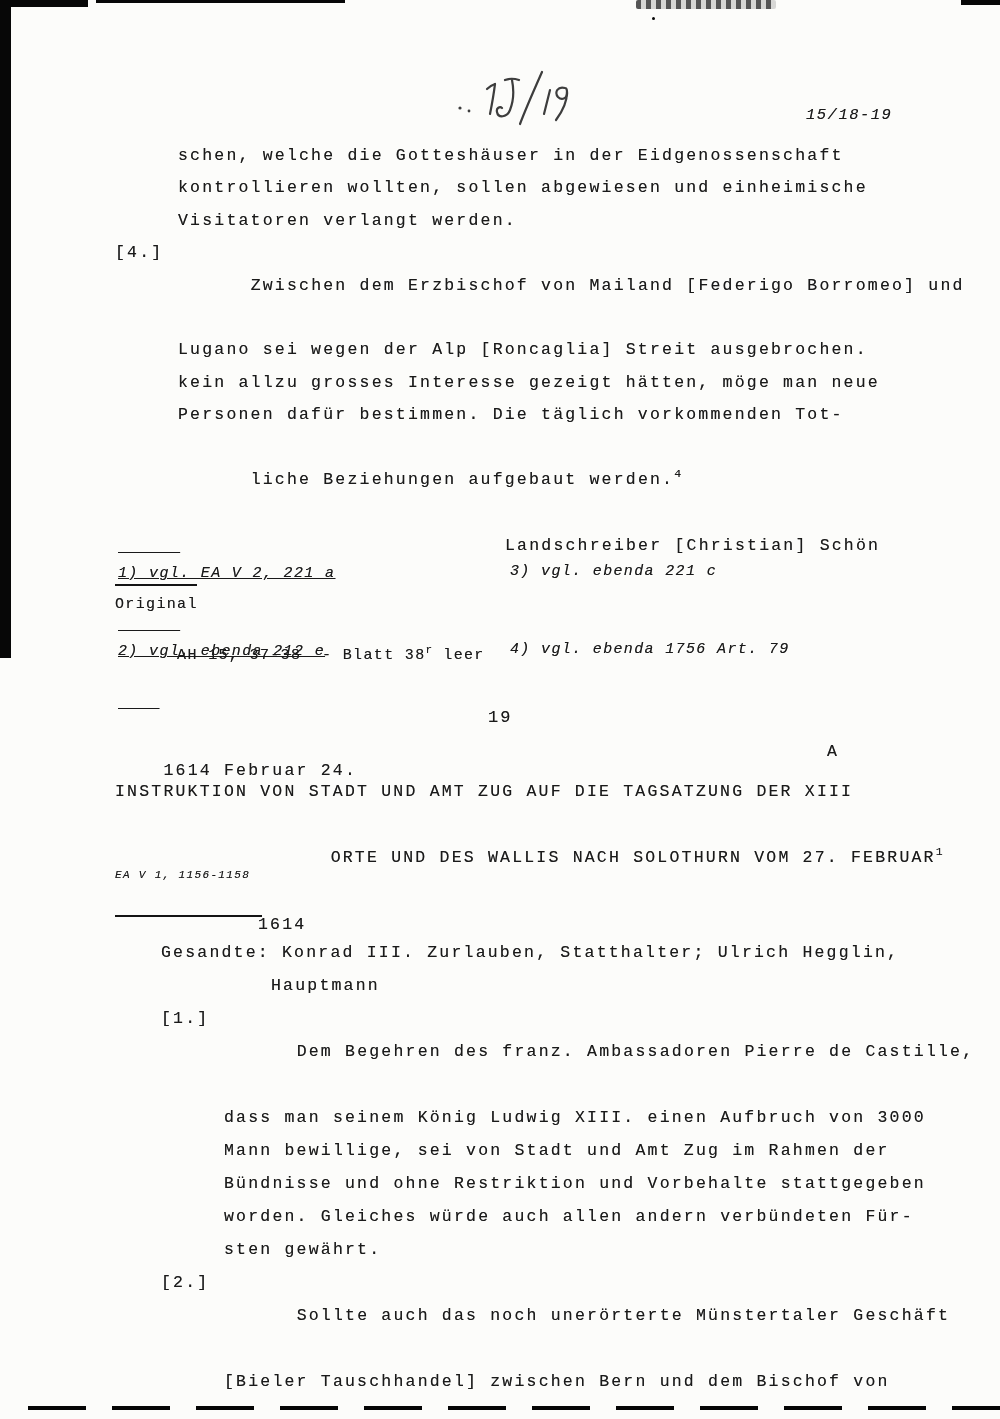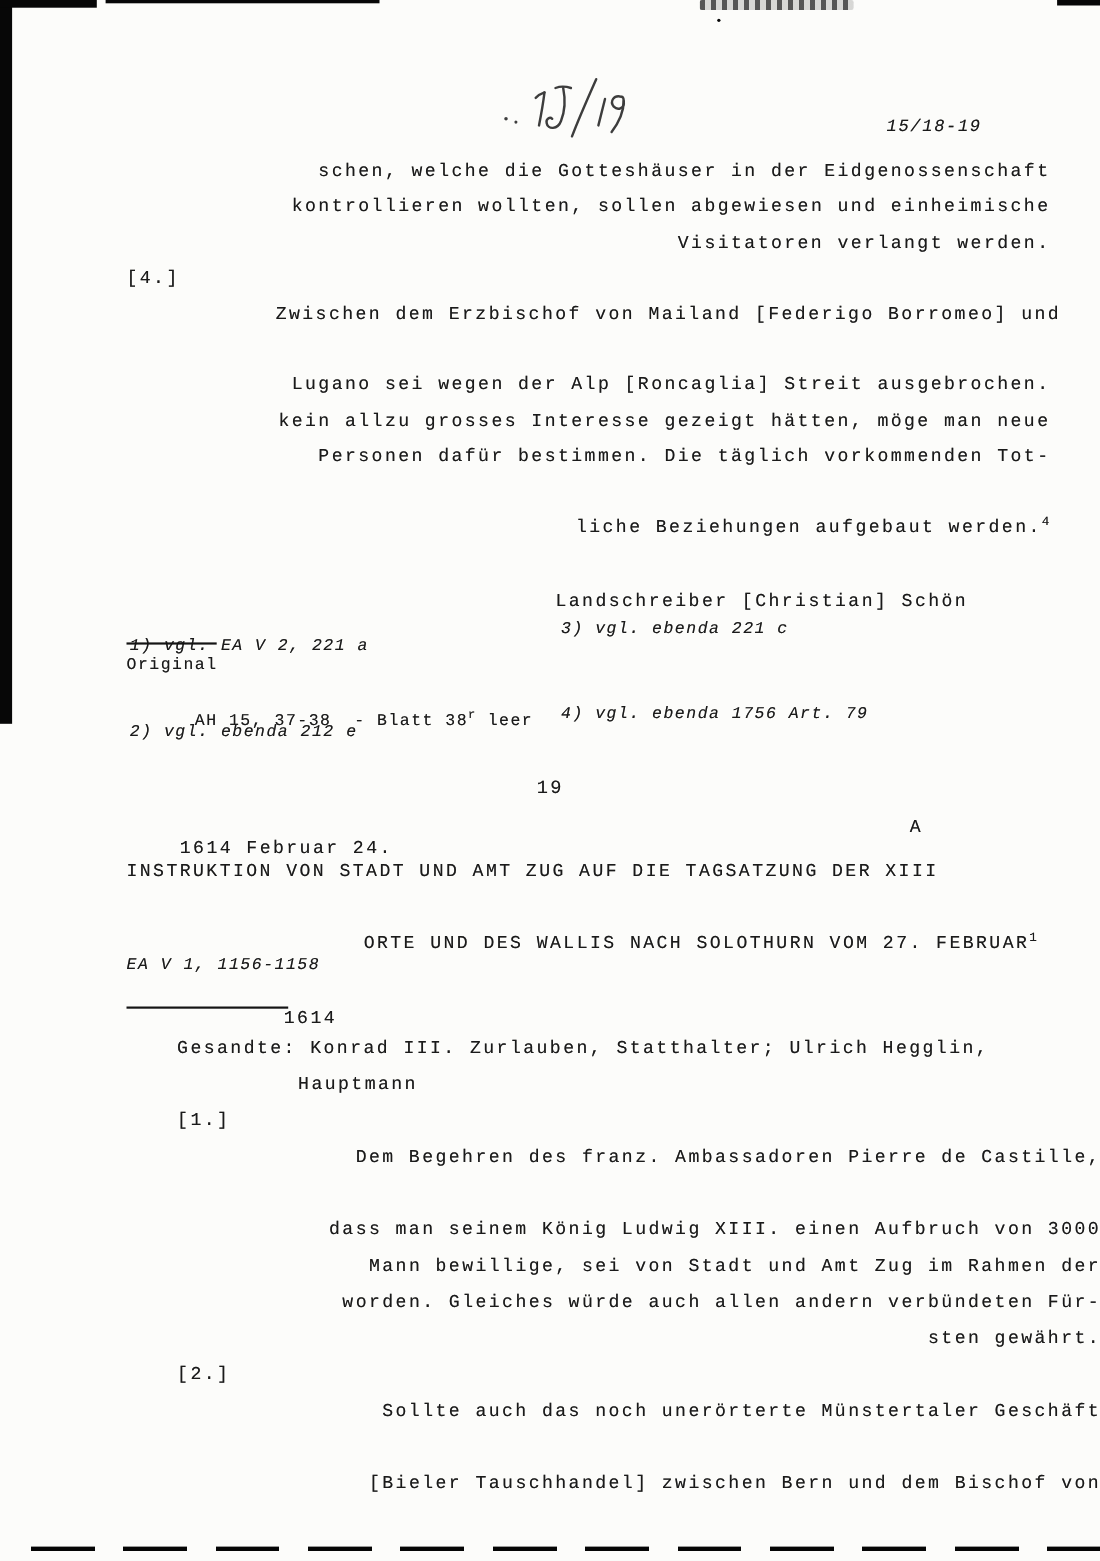--- a/index.html
+++ b/index.html
@@ -26,42 +26,42 @@
     background:repeating-linear-gradient(90deg,#050505 0 58px, transparent 58px 84px);
   }
   .handwriting { position:absolute; left:450px; top:68px; }
 
   
   .pre { white-space:pre; }
   .page-ref { position:absolute; left:806px; top:106px; font-style:italic; font-size:15.5px; letter-spacing:1.5px; }
 
   .blockA { position:absolute; left:115px; top:140px; width:840px; font-size:16.5px; letter-spacing:2.2px; line-height:32.4px; }
   .line { position:relative; white-space:pre; }
-  .hang { padding-left:63px;text-align:right; }
+  .hang { padding-left:63px; }
   .marker { position:absolute; left:0; top:0; white-space:pre; }
   .sig { padding-left:390px; }
   .sup { font-size:11.5px; letter-spacing:1px; position:relative; top:-7px; }
 
   .footnotes { position:absolute; left:115px; top:507px; width:820px; font-style:italic; font-size:15px; letter-spacing:1.35px; line-height:26px; }
-  .fn-col1 { position:absolute; left:3px; top:16px; white-space:pre; }
+  .fn-col1 { position:absolute; left:3px; top:2px; white-space:pre;text-decoration:underline; }
   .fn-col2 { position:absolute; left:395px; top:0; white-space:pre;font-family:Liberation Mono, monospace; }
 
   .rule { position:absolute; border-top:2px solid #141414; }
   .rule1 { left:115px; top:584px; width:82px; }
   .rule2 { left:115px; top:915px; width:147px; }
 
   .source { position:absolute; left:115px; top:592px; font-size:15px; letter-spacing:1.35px; line-height:25.5px; }
   .sup-sm { font-size:11px; letter-spacing:.8px; position:relative; top:-6px; }
 
   .e19-number { position:absolute; left:488px; top:708px; font-size:17px; letter-spacing:2px; }
   .e19-date { position:absolute; left:115px; top:742px; width:840px; font-size:16.5px; letter-spacing:2.2px; white-space:pre; }
   .corner { position:absolute; left:712px; top:0; }
   .e19-title { position:absolute; left:115px; top:775px; font-size:16.5px; letter-spacing:2.2px; line-height:33px; }
   .ind { padding-left:143px; }
-  .e19-ref { position:absolute; left:115px; top:869px; font-style:italic; font-size:15px; letter-spacing:1.35px; white-space:pre; }
+  .e19-ref { position:absolute; left:115px; top:869px; font-style:italic; font-size:11px; letter-spacing:1.35px; white-space:pre; }
   .e19-body { position:absolute; left:115px; top:936px; width:840px; font-size:16.5px; letter-spacing:2.2px; line-height:33px;margin-left:46px; }
   .env2 { padding-left:110px; }
 </style>
 </head>
 <body>
 
 <div class="page">
 
   <div class="bar-left"></div>
   <div class="dash dash-tl"></div>
@@ -143,20 +143,21 @@
   <div class="rule rule2"></div>
 
   <div class="e19-body">
     <div class="line">Gesandte: Konrad III. Zurlauben, Statthalter; Ulrich Hegglin,</div>
     <div class="line env2">Hauptmann</div>
     <div class="line hang">
       <span class="marker">[1.]</span><span>Dem Begehren des franz. Ambassadoren Pierre de Castille,</span>
     </div>
     <div class="line hang">dass man seinem König Ludwig XIII. einen Aufbruch von 3000</div>
     <div class="line hang">Mann bewillige, sei von Stadt und Amt Zug im Rahmen der</div>
+    <div class="line hang">Bündnisse und ohne Restriktion und Vorbehalte stattgegeben</div>
     <div class="line hang">worden. Gleiches würde auch allen andern verbündeten Für-</div>
     <div class="line hang">sten gewährt.</div>
     <div class="line hang">
       <span class="marker">[2.]</span><span>Sollte auch das noch unerörterte Münstertaler Geschäft</span>
     </div>
     <div class="line hang">[Bieler Tauschhandel] zwischen Bern und dem Bischof von</div>
   </div>
 
 </div>
 

